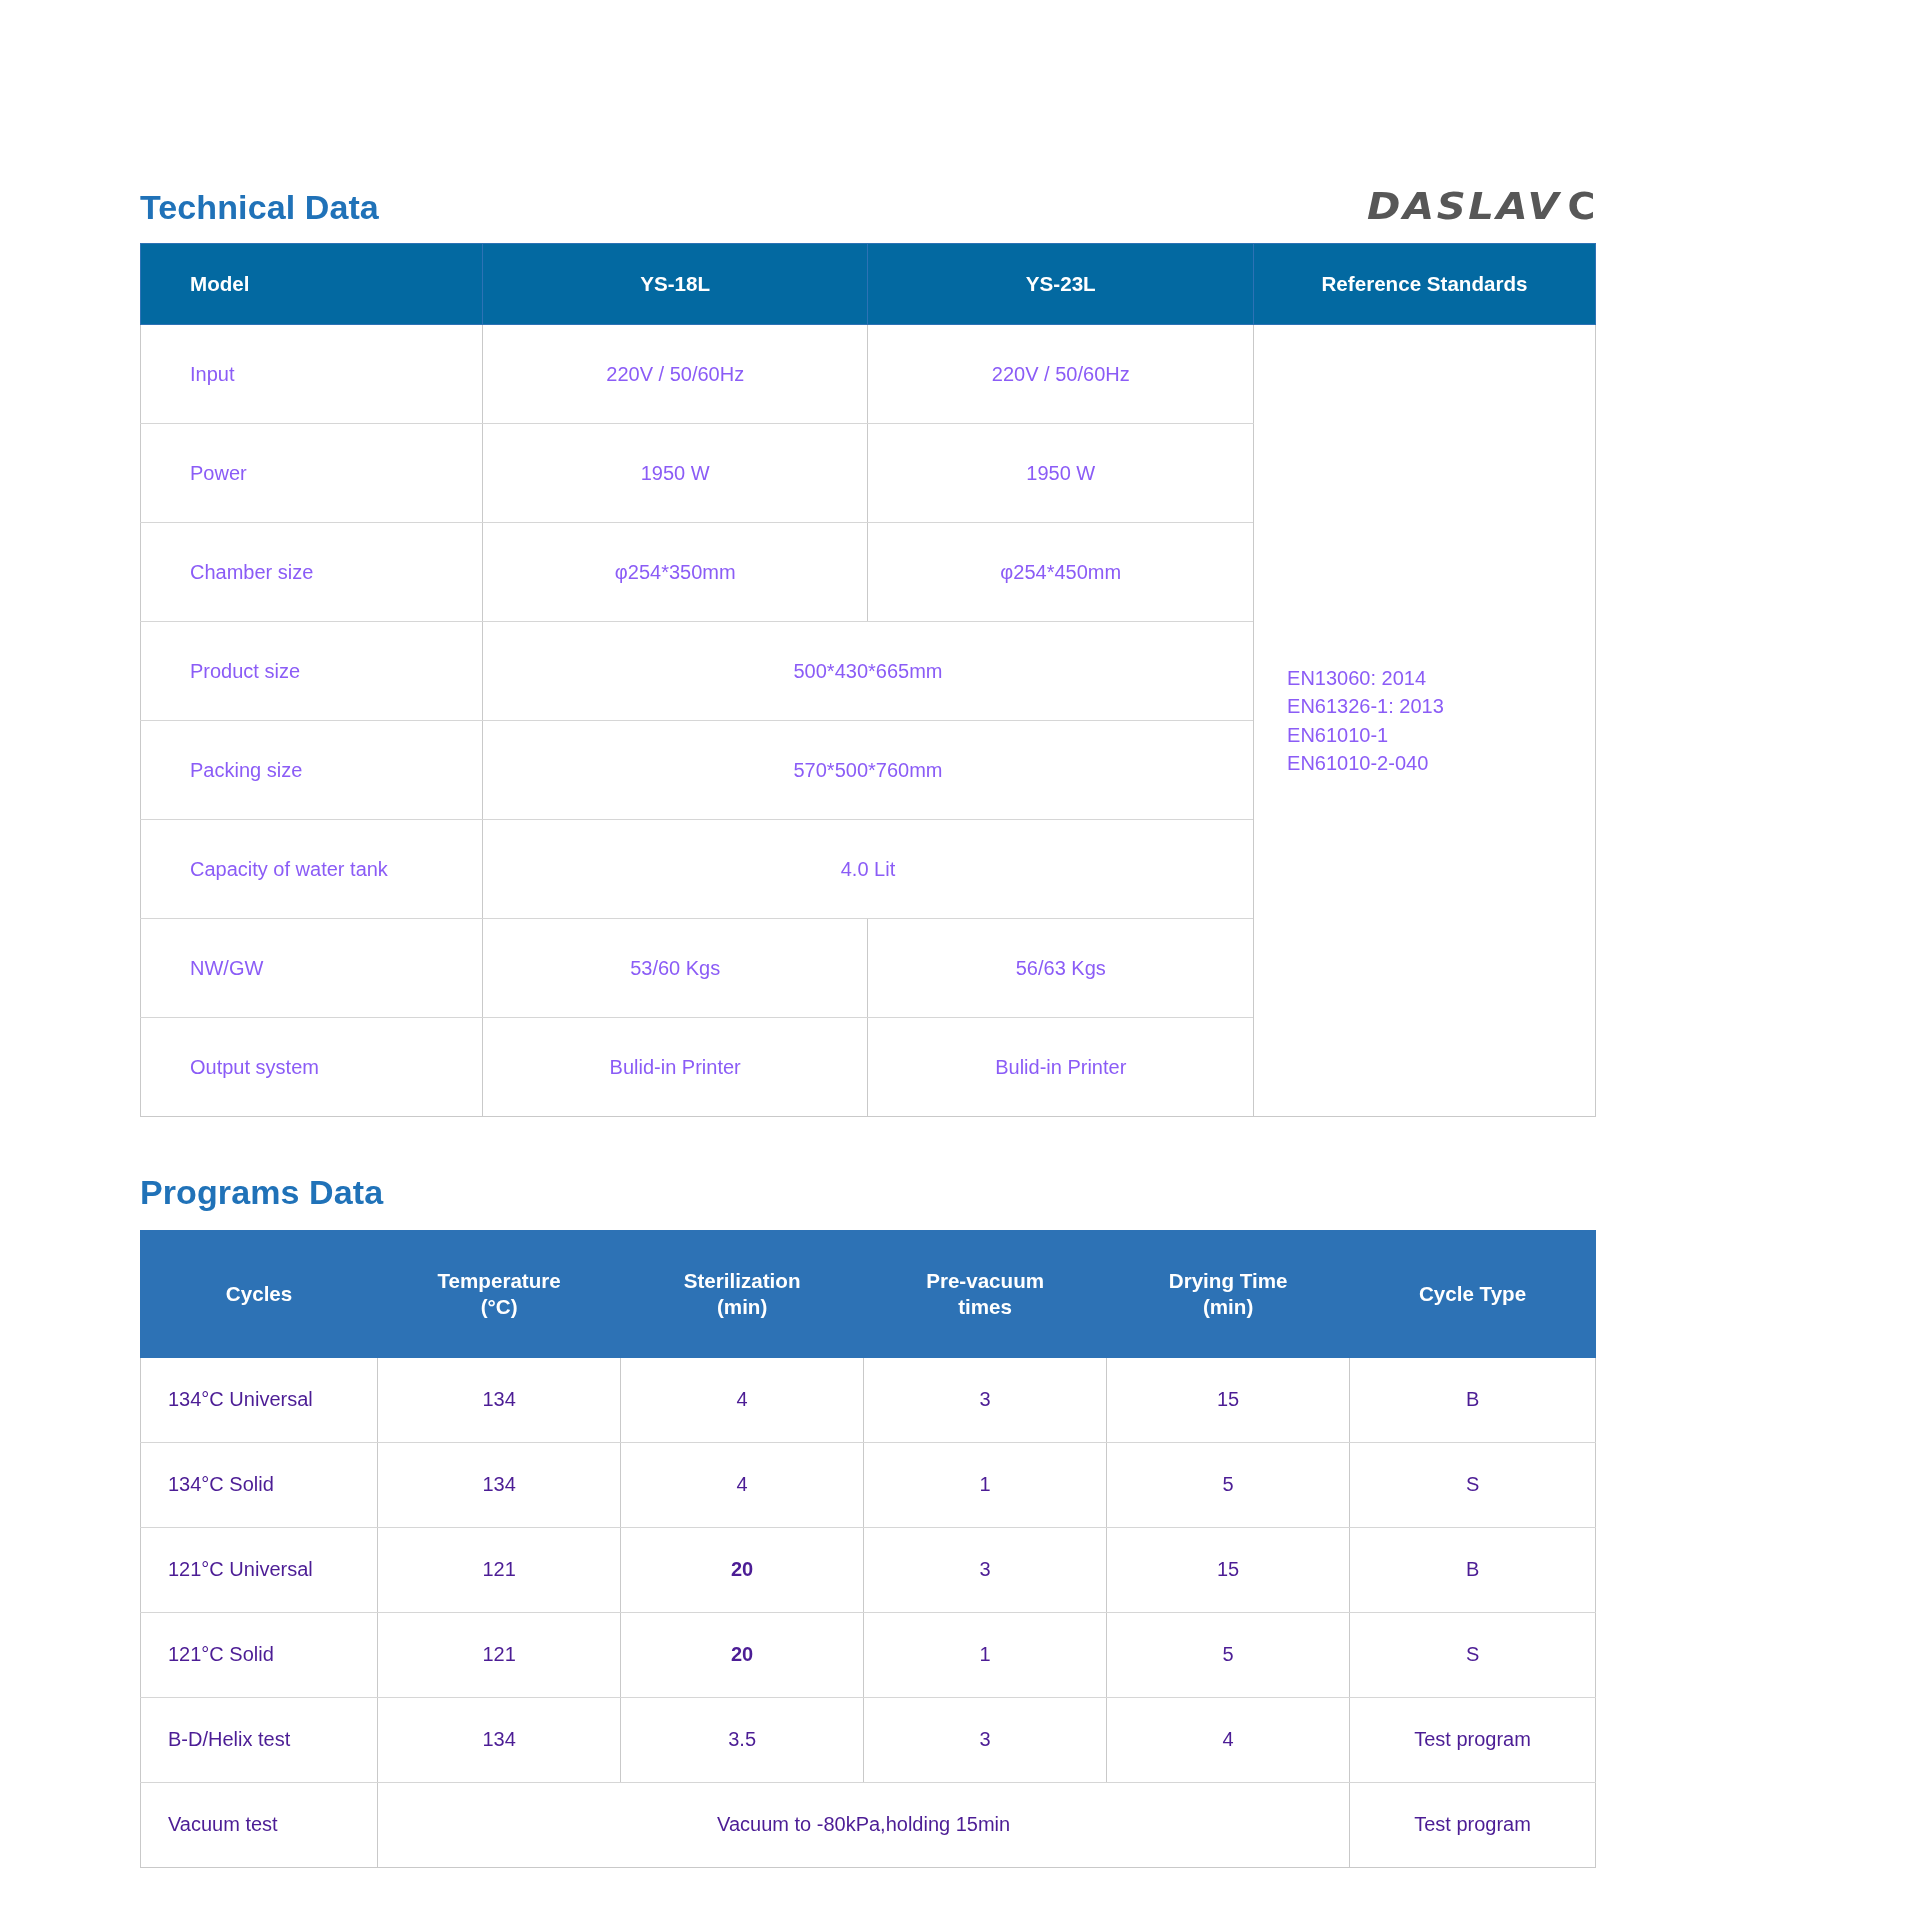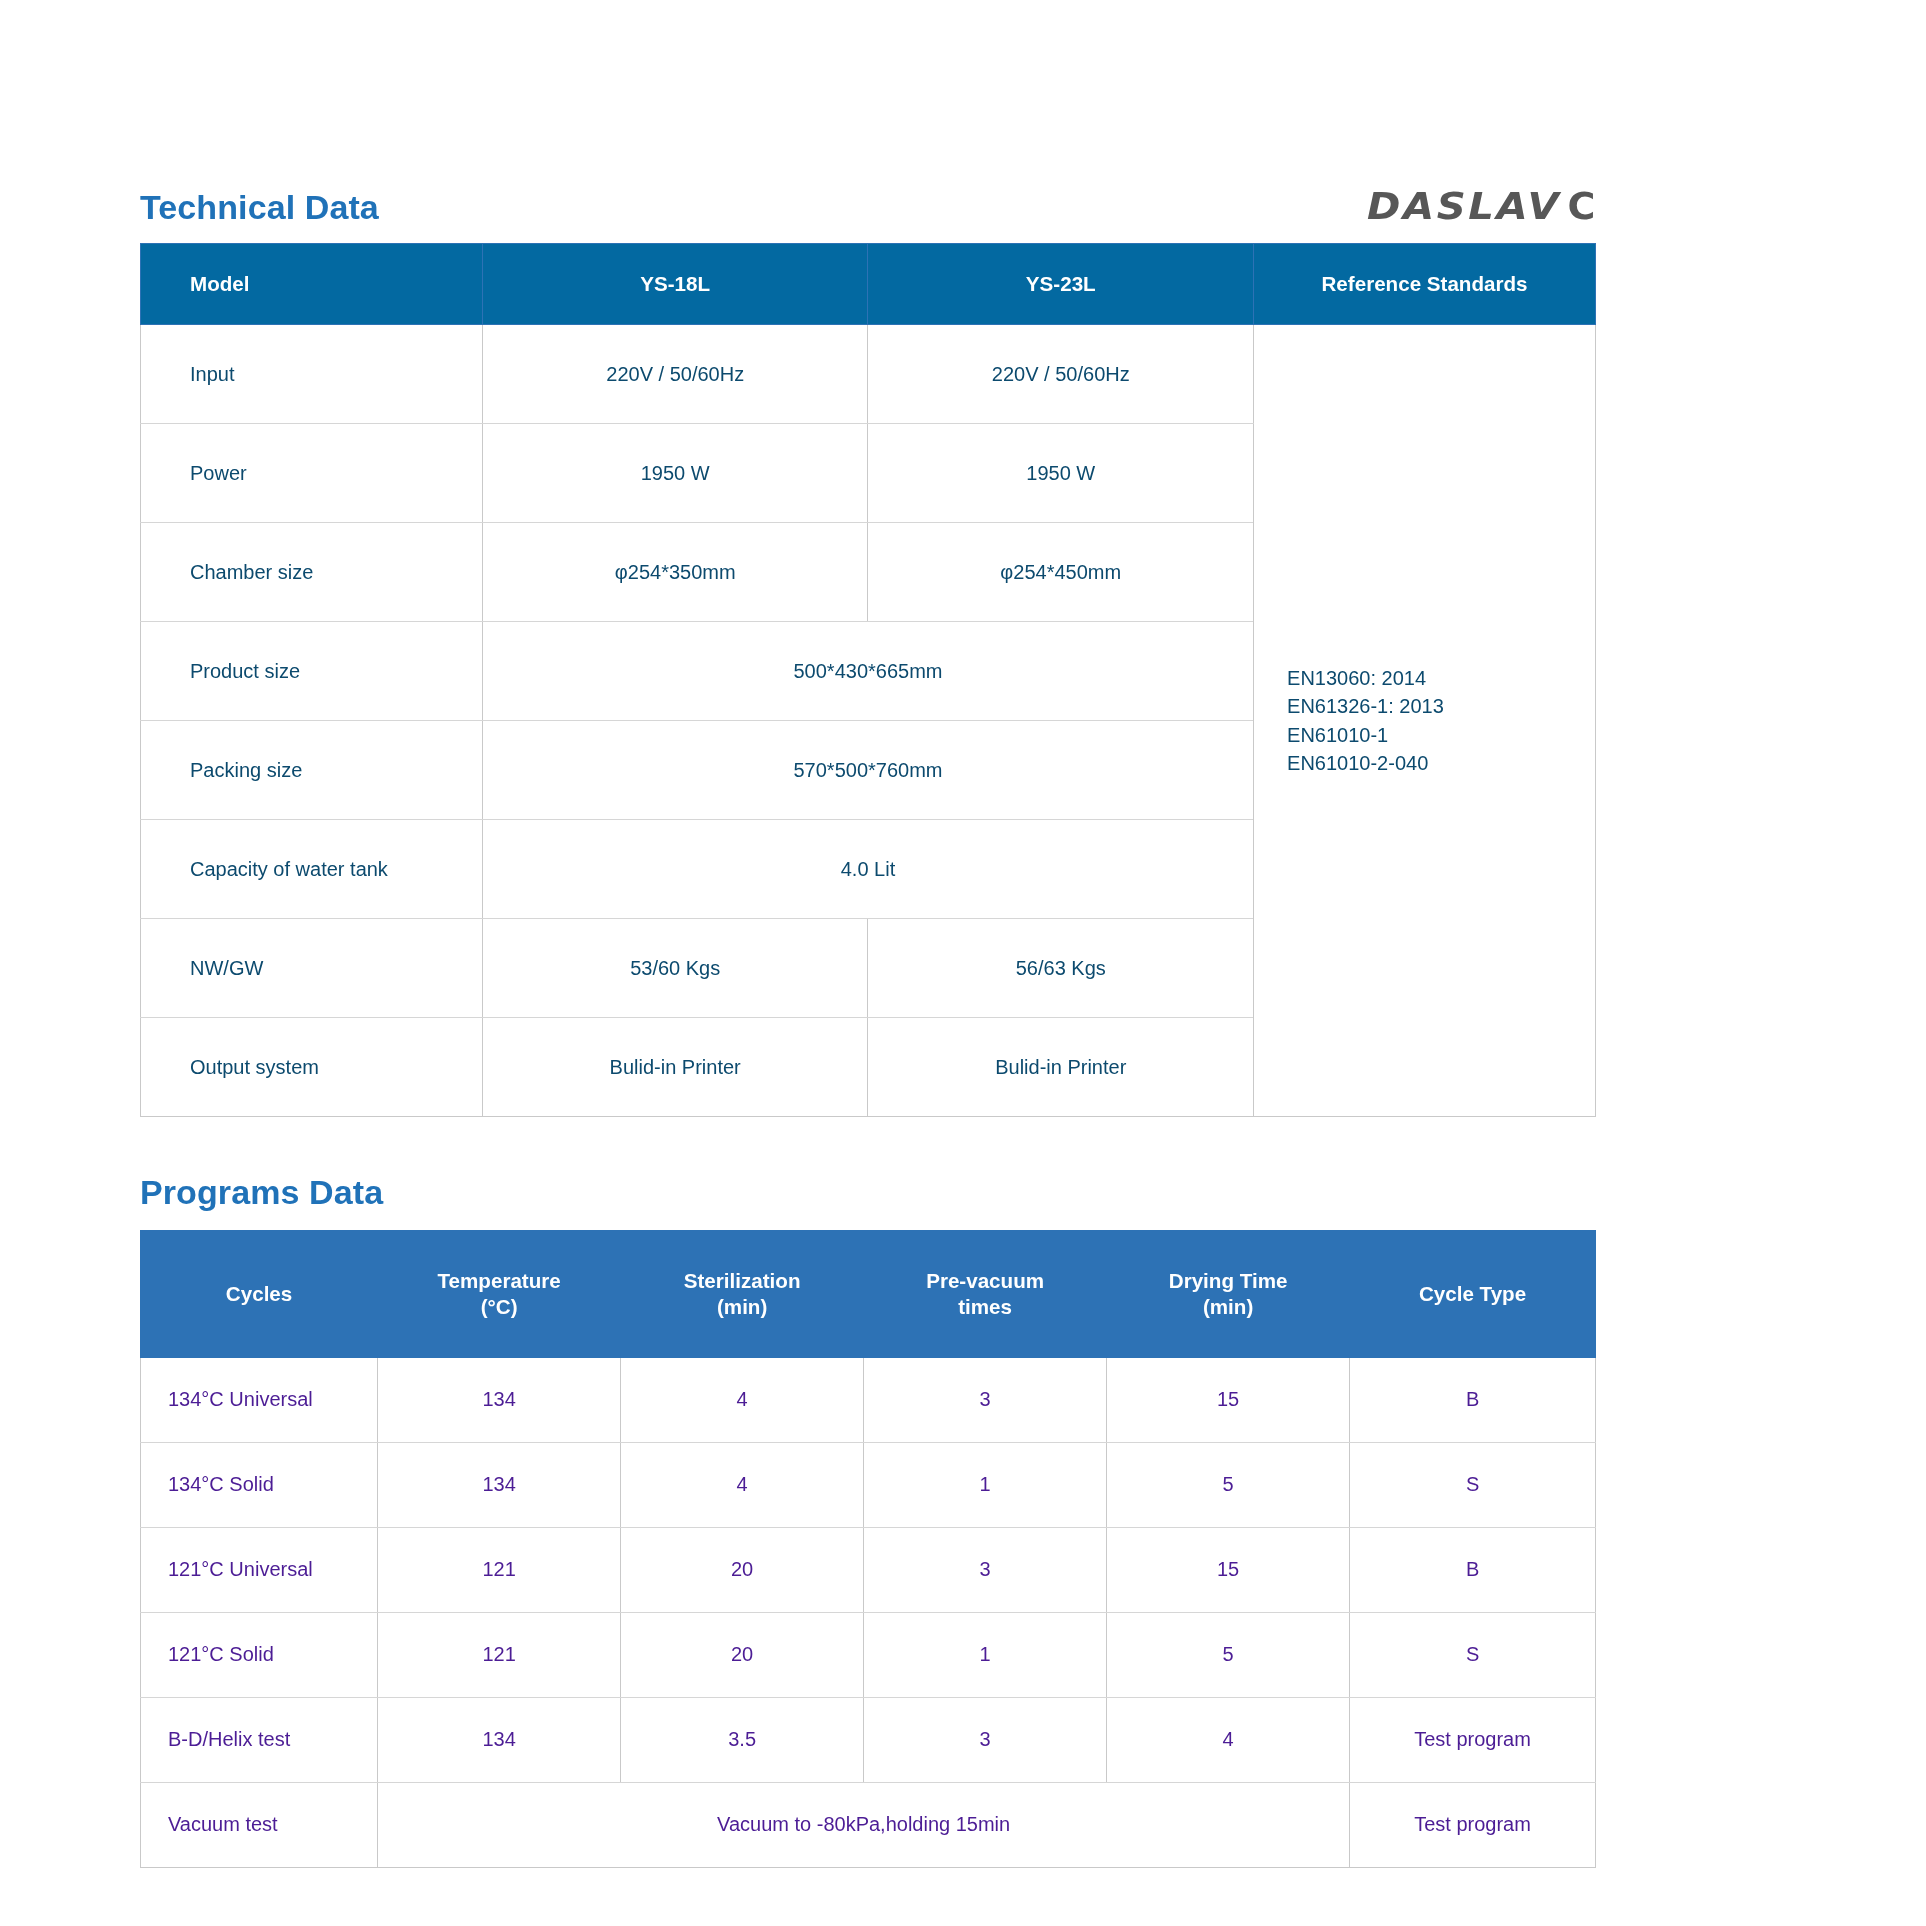--- a/index.html
+++ b/index.html
@@ -85,21 +85,21 @@
     text-align: left;
     padding-left: 49px;
     font-size: 20.6px;
   }
   .tech-table td {
     border-left: 0.6px solid #c9c9c9;
     border-right: 0.6px solid #c9c9c9;
     border-bottom: 0.6px solid #d6d6d6;
     height: 96px;
     font-size: 20px;
-    color: #0c4a6e;
+    color: #8b5cf6;
     text-align: center;
     font-weight: 300;
   }
   .tech-table td.label {
     text-align: left;
     padding-left: 49px;
   }
   .tech-table td.ref {
     text-align: left;
     vertical-align: middle;
@@ -136,21 +136,21 @@
     height: 82px;
     font-size: 20px;
     color: #4c1d95;
     text-align: center;
     font-weight: 300;
   }
   .prog-table td.cyc {
     text-align: left;
     padding-left: 27px;
   }
-  .prog-table td.bold-val { font-weight: 400; }
+  .prog-table td.bold-val { font-weight: 700; }
   .prog-table tr:last-child td {
     border-bottom: 0.6px solid #c9c9c9;
   }
 </style>
 </head>
 <body>
 
 <div class="page">
 
   <div class="head-row">

